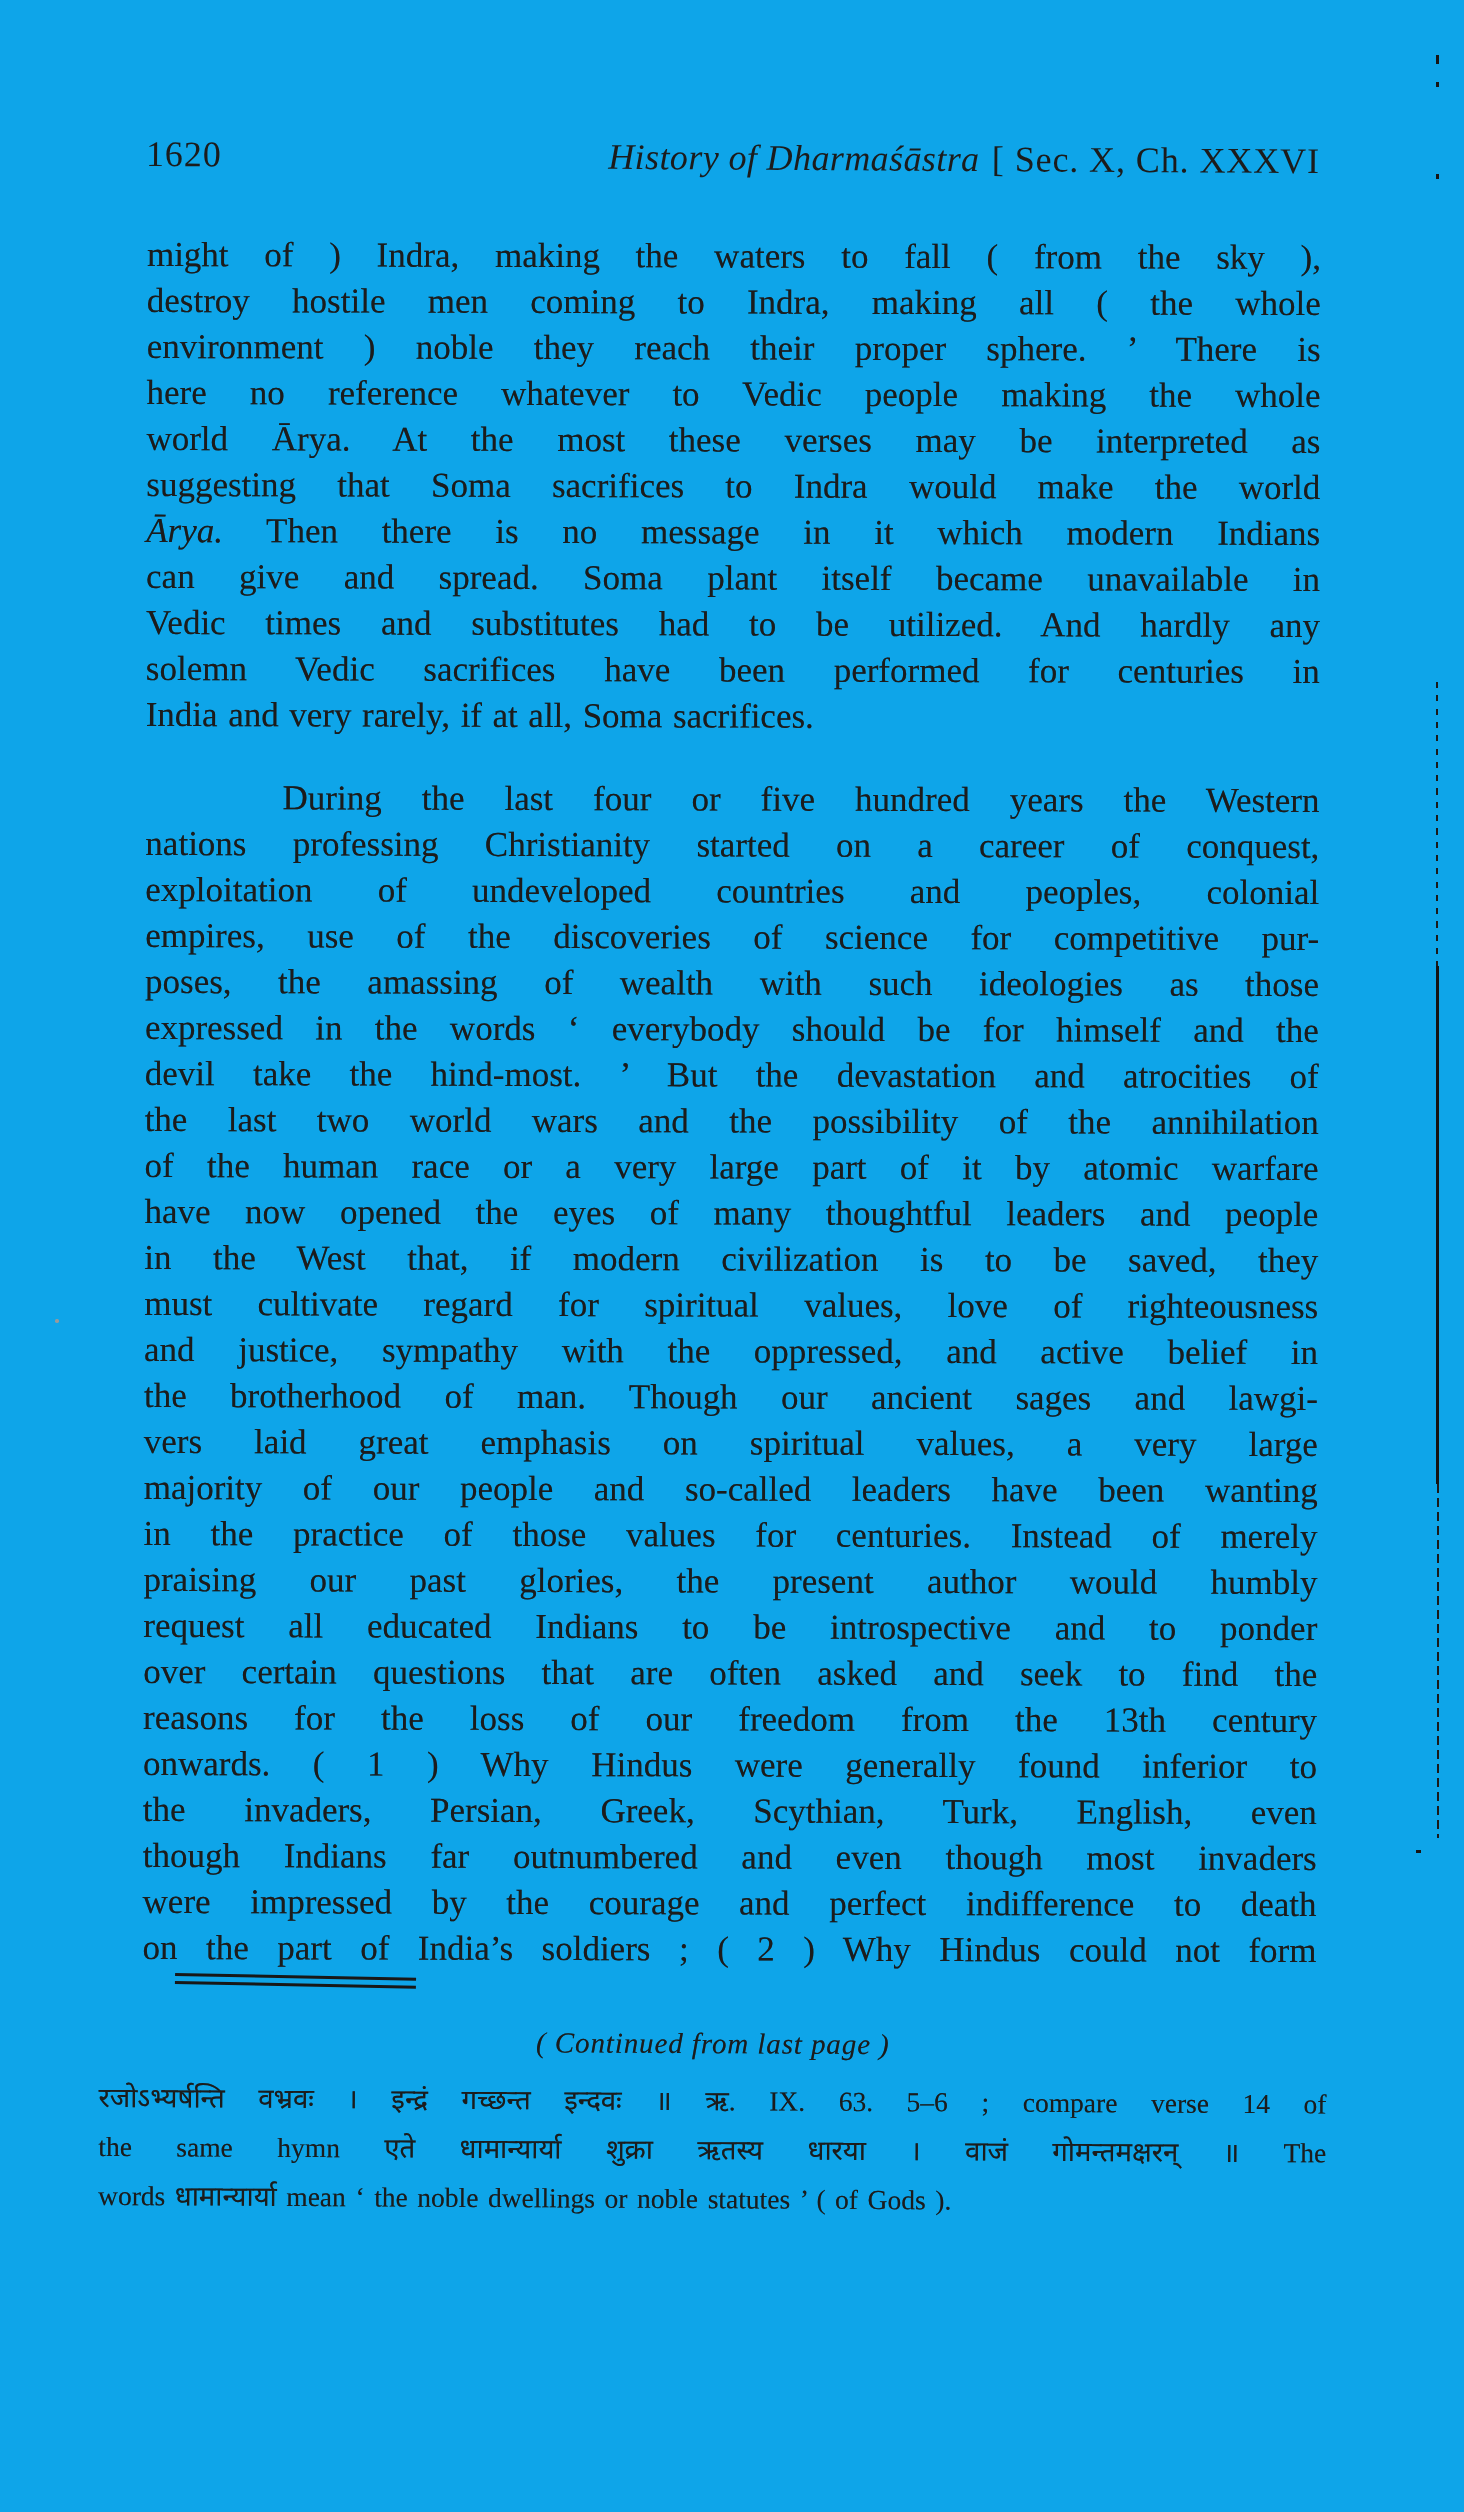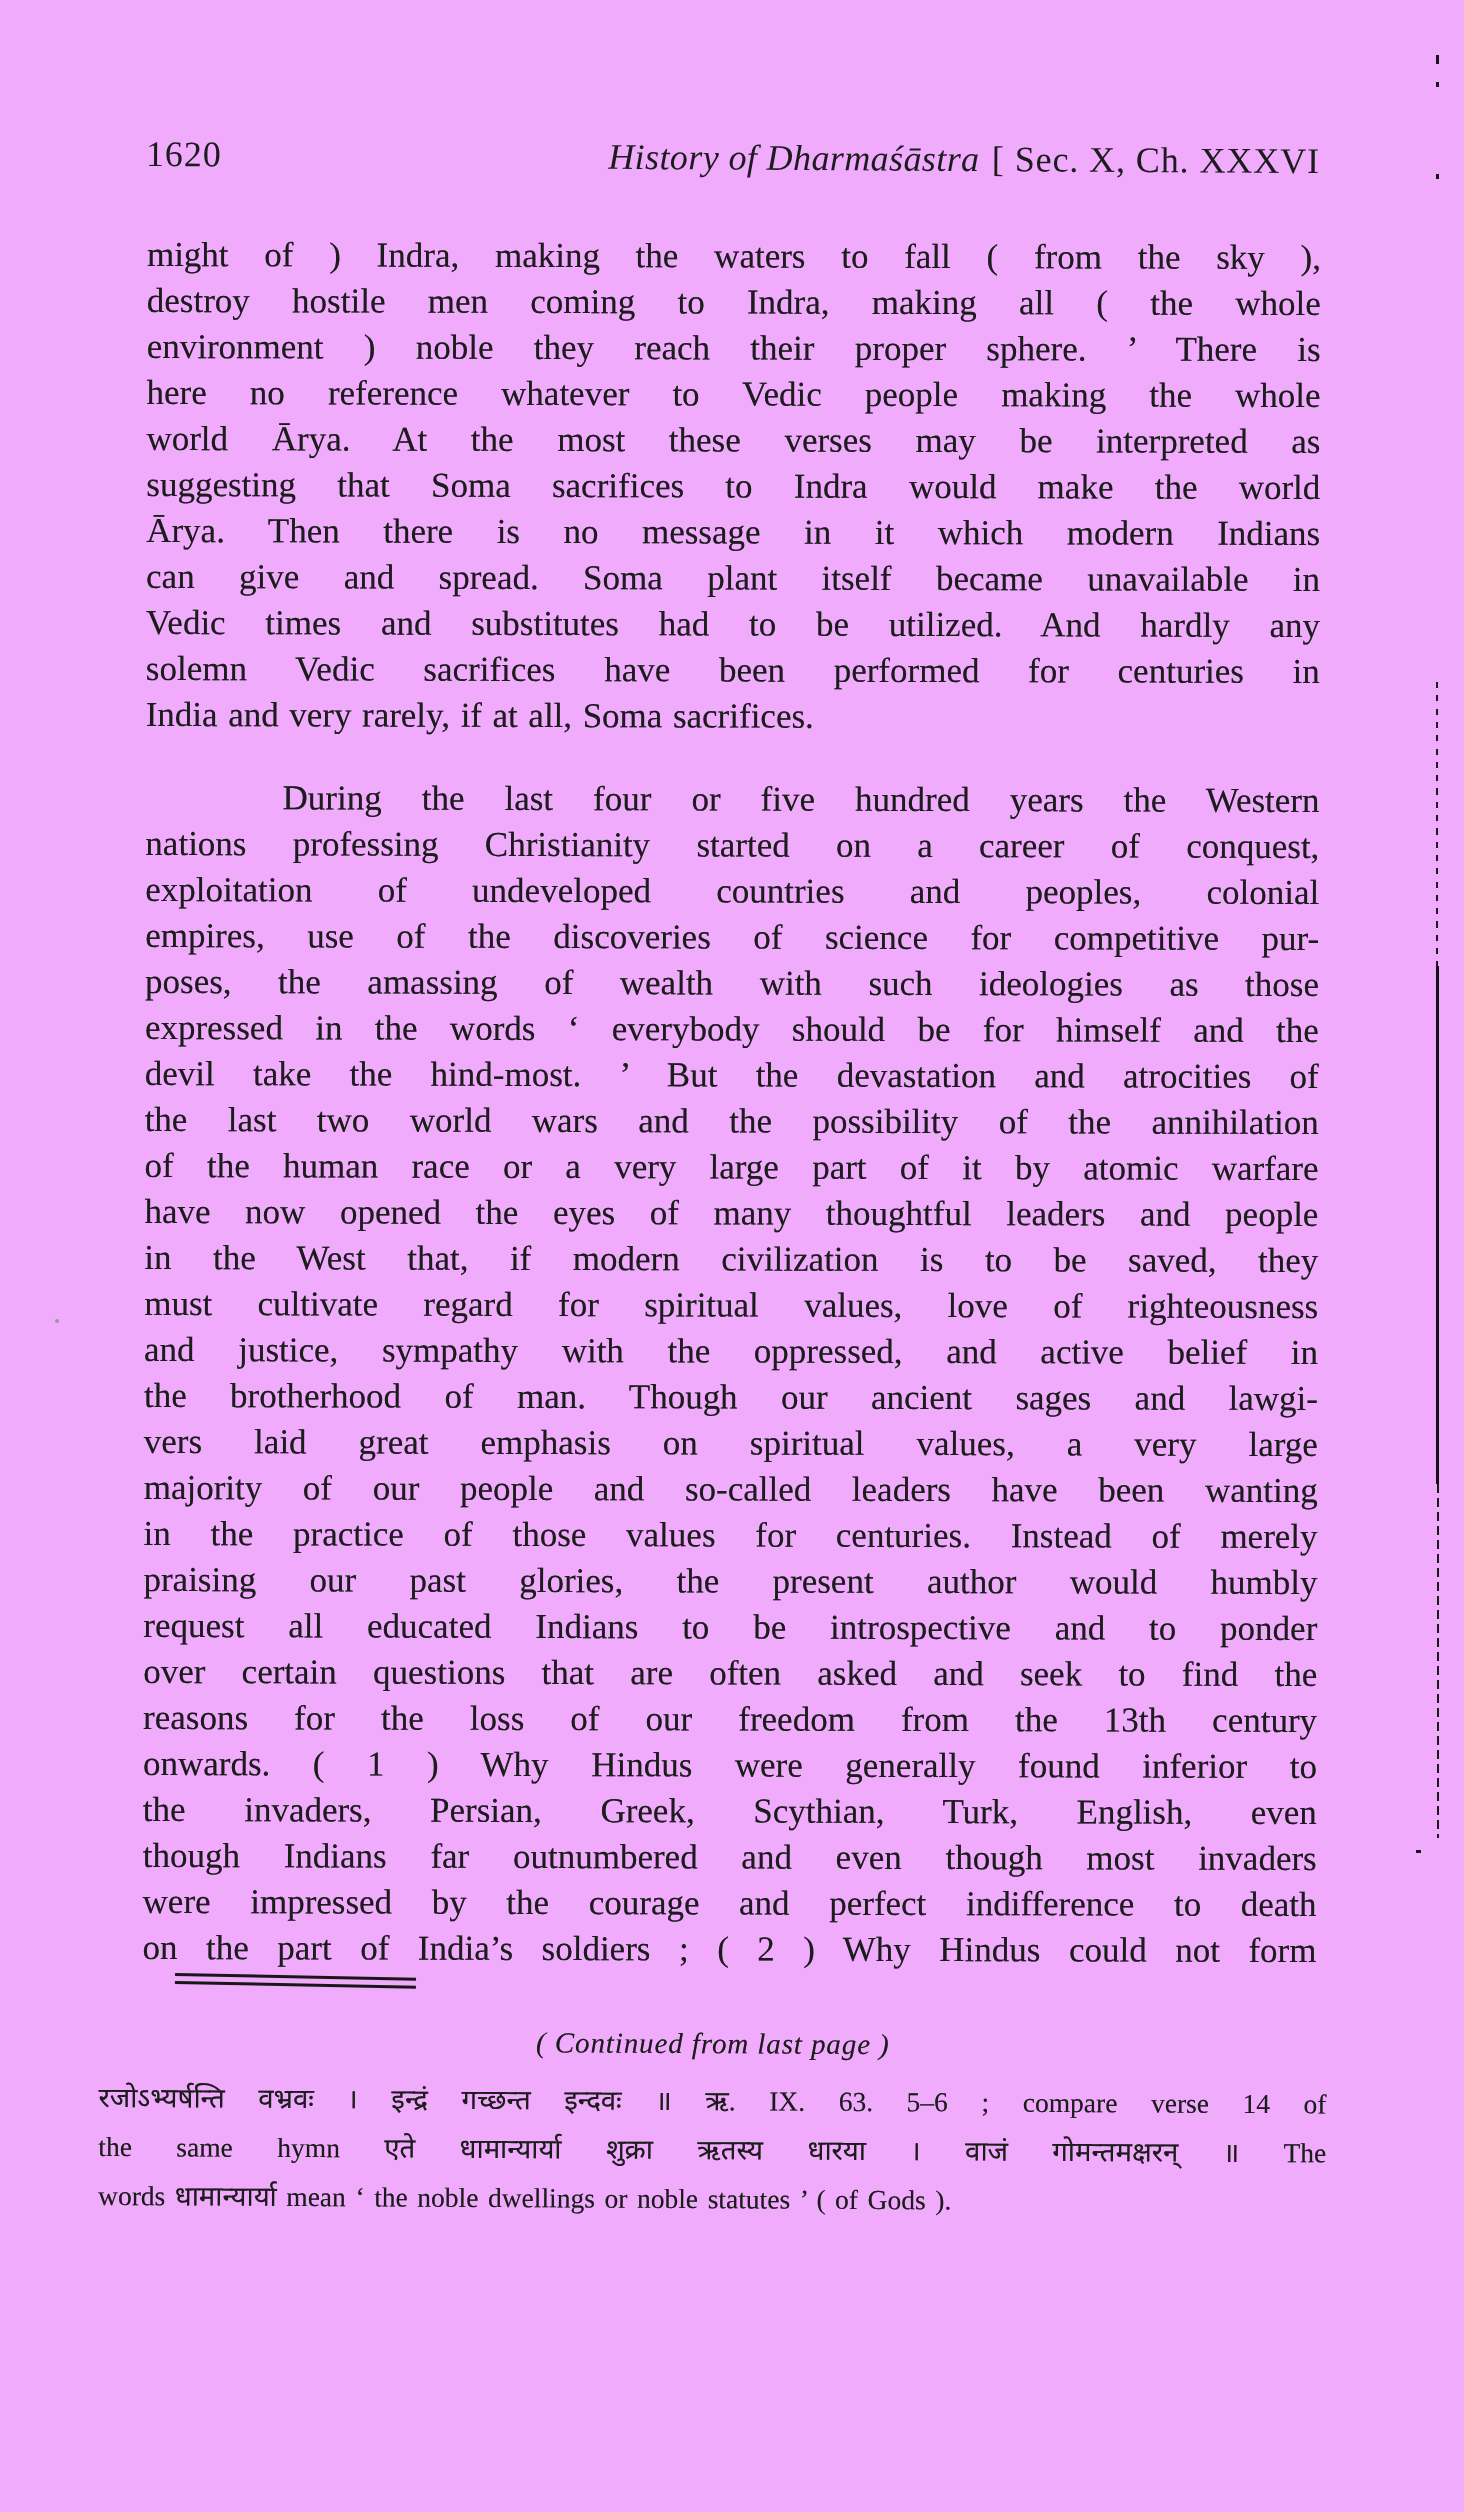--- a/index.html
+++ b/index.html
@@ -1,19 +1,19 @@
 <!DOCTYPE html>
 <html style="font-size:14px"><head>
 <meta charset="utf-8">
 <style>
   html,body { margin:0; padding:0; background:#e8e8e4; }
   .sheet {
     position:relative;
     width:1465px; height:2512px;
-    background:#f0abfc;
+    background:#0ea5e9;
     overflow:hidden;
     font-family:"Liberation Serif","DejaVu Serif","DejaVu Sans",serif;
     color:#1c1c1c;
   }
   
   .header-row {
     position:absolute; top:133px; left:146px; width:1174px;
     display:flex; align-items:baseline;
     transform:rotate(0.35deg); transform-origin:left center;
   }
@@ -30,21 +30,21 @@
   }
   .tline {
     text-align:justify; text-align-last:justify;
     white-space:normal;
     height:46px; line-height:46px; font-size:35px;
     word-spacing:1.8px;
   }
   .tline.lastline-left { text-align-last:left; }
   .para2 { margin-top:37px; }
   .para2 .tline:first-child { text-indent:137px; }
-  .ital { }
+  .ital { font-style:italic; }
 
   
   .foot-rule {
     position:absolute; top:1973px; left:175px; width:241px; height:12.4px;
     transform:rotate(1.1deg); transform-origin:left center;
   }
   .foot-rule .r1, .foot-rule .r2 { position:absolute; left:0; width:100%; height:2.7px; background:#181818; }
   .foot-rule .r1 { top:0; }
   .foot-rule .r2 { top:8px; }
 

